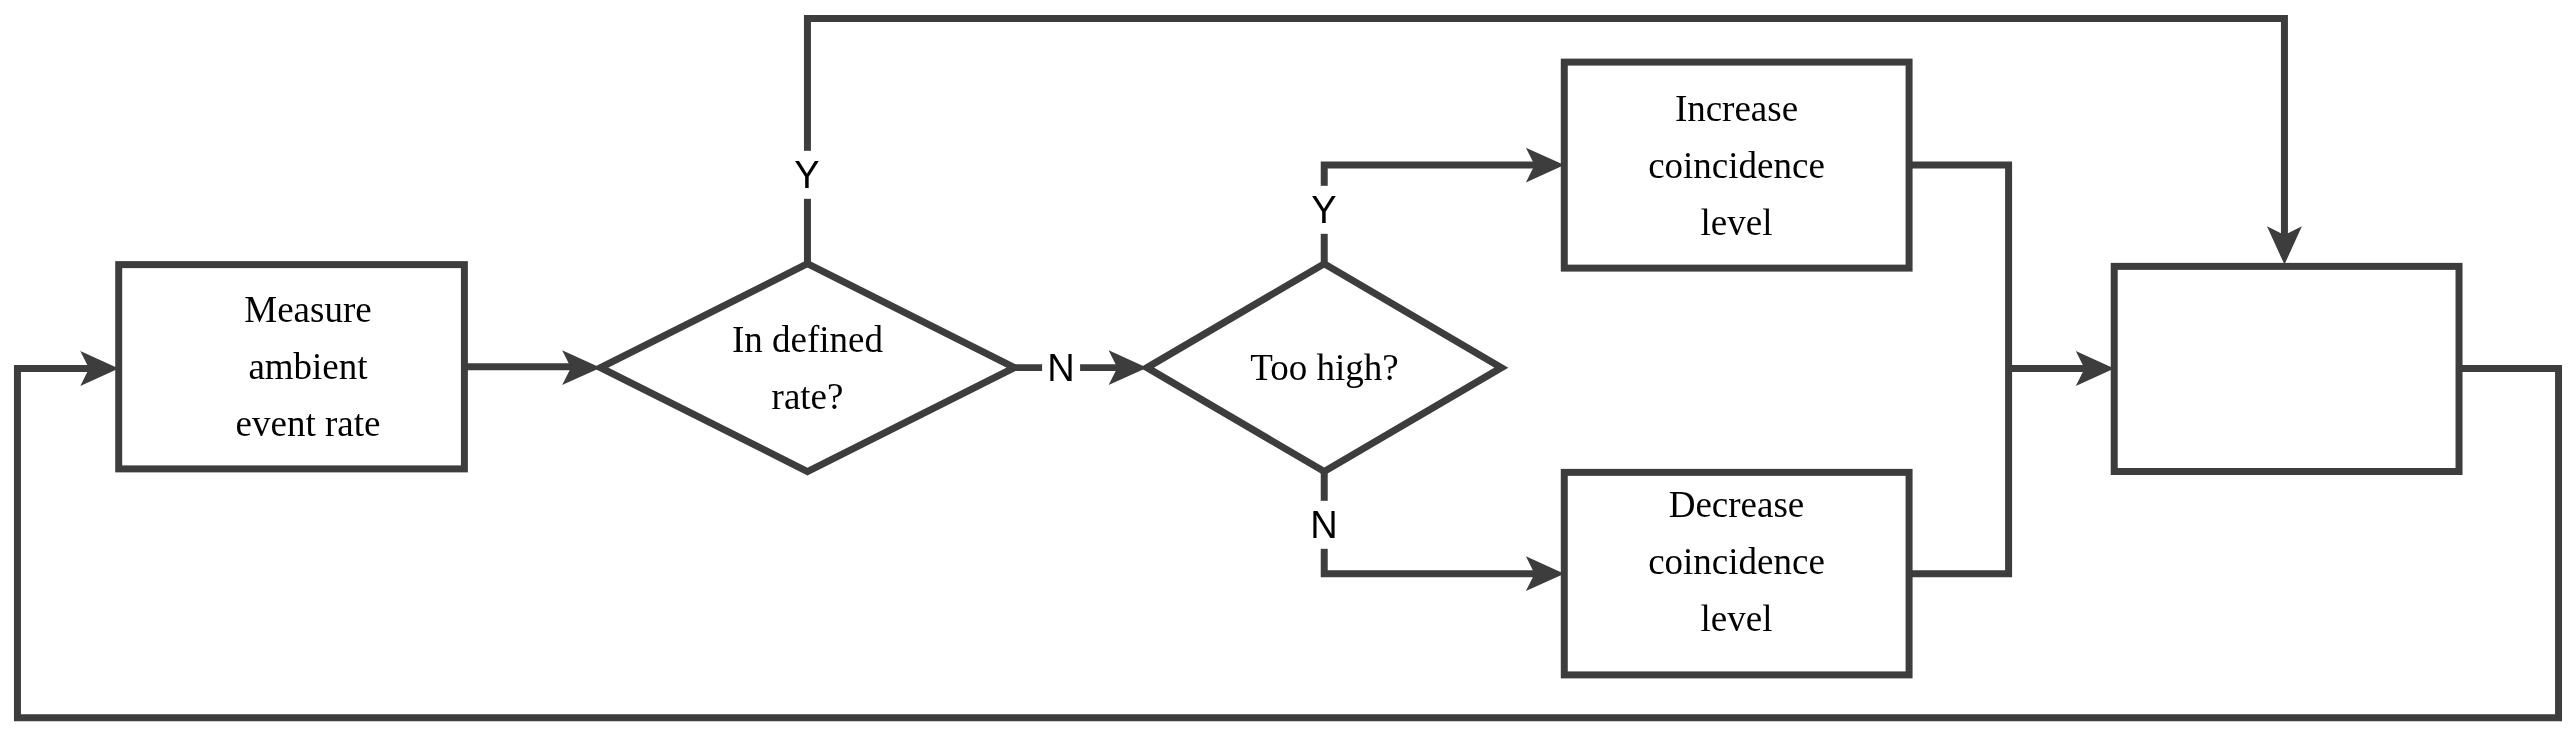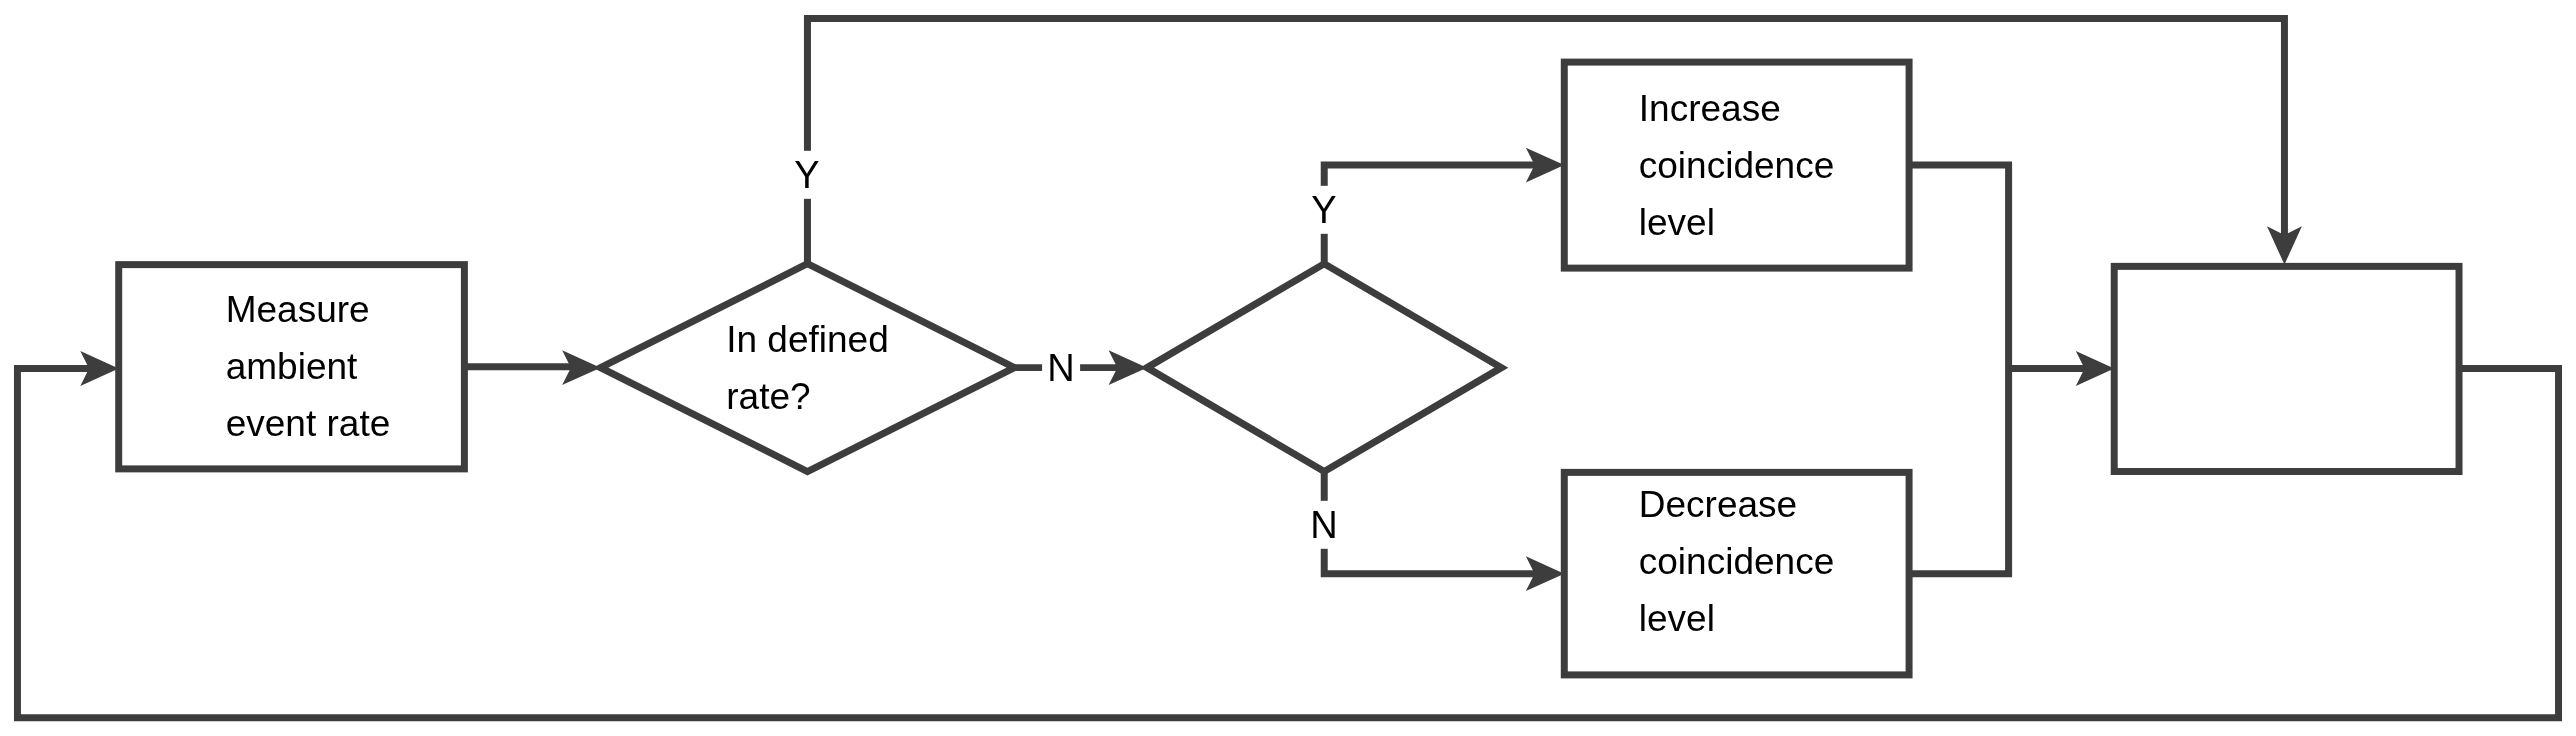--- a/index.html
+++ b/index.html
@@ -12,26 +12,27 @@
     position:relative;
     width:2576px;height:737px;
     background:var(--bg);
     font-family:"Liberation Sans", sans-serif;
     overflow:hidden;
   }
   #wires{position:absolute;left:0;top:0;}
   .node-label{
     position:absolute;
     display:flex;align-items:center;justify-content:center;
-    text-align:left;
+    text-align:center;
     white-space:pre-line;
     font-size:37px;
     line-height:57px;
     color:var(--text);
     pointer-events:none;
+    font-family:Liberation Serif, serif;
   }
   .edge-label{
     position:absolute;
     transform:translate(-50%,-50%);
     background:var(--bg);
     color:var(--text);
     font-size:38px;
     line-height:38px;
     padding:5.2px 5.2px;
     text-align:center;
@@ -82,20 +83,21 @@
     </g>
   </svg>
 
   <div class="node-label" style="left:135px;top:264px;width:346px;height:204px;">Measure
 ambient
 event rate</div>
 
   <div class="node-label" style="left:633px;top:289px;width:349px;height:157px;">In defined
 rate?</div>
 
+  <div class="node-label" style="left:1150px;top:289px;width:349px;height:157px;">Too high?</div>
 
   <div class="node-label" style="left:1564px;top:62px;width:345px;height:206px;">Increase
 coincidence
 level</div>
 
   <div class="node-label" style="left:1564px;top:460px;width:345px;height:203px;">Decrease
 coincidence
 level</div>
 
 

